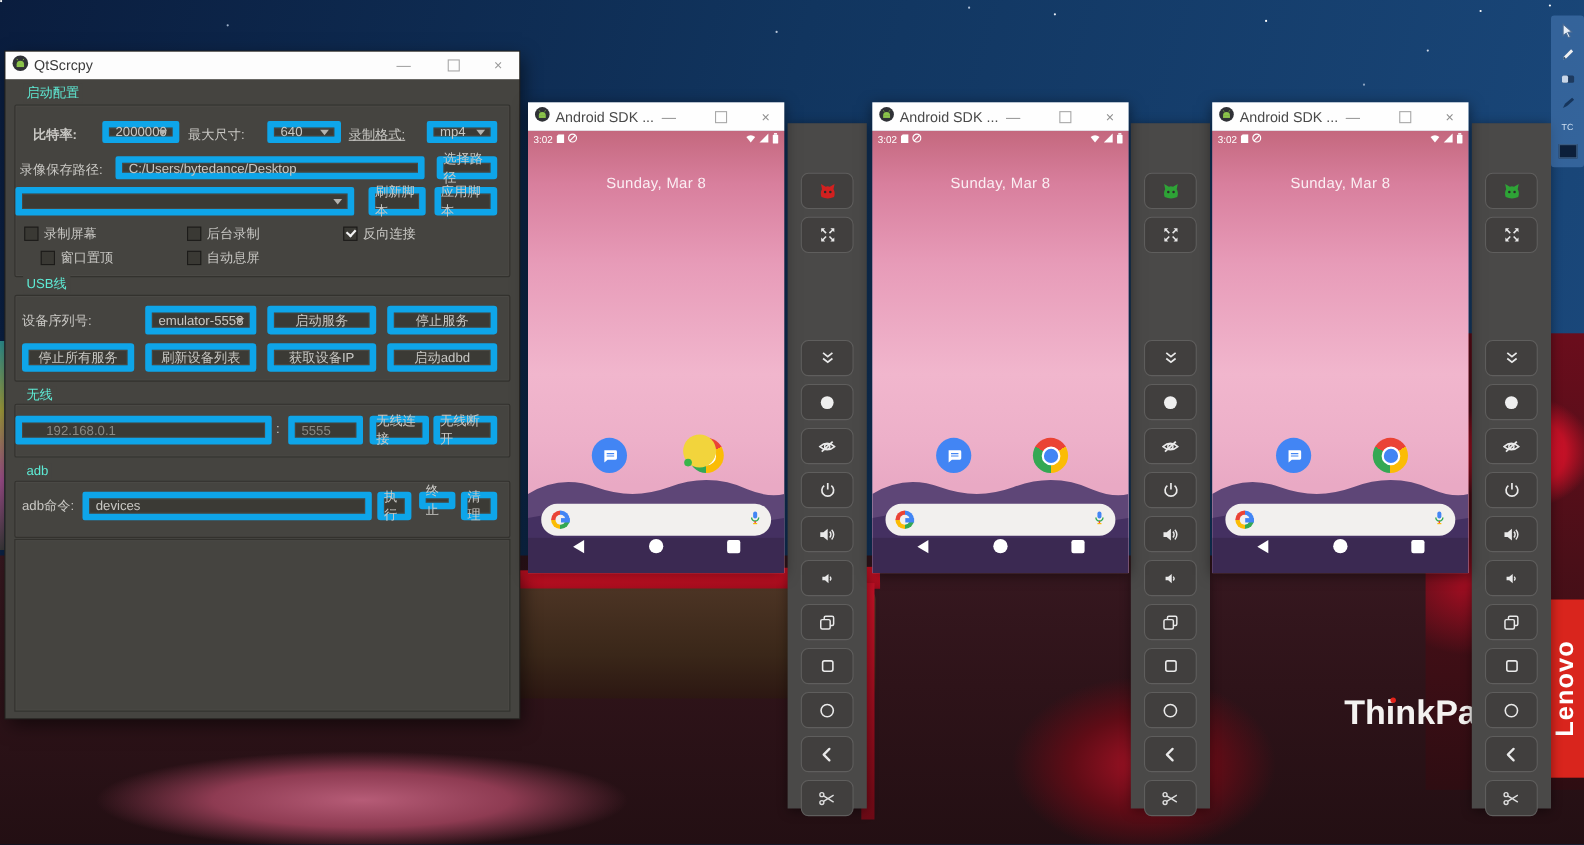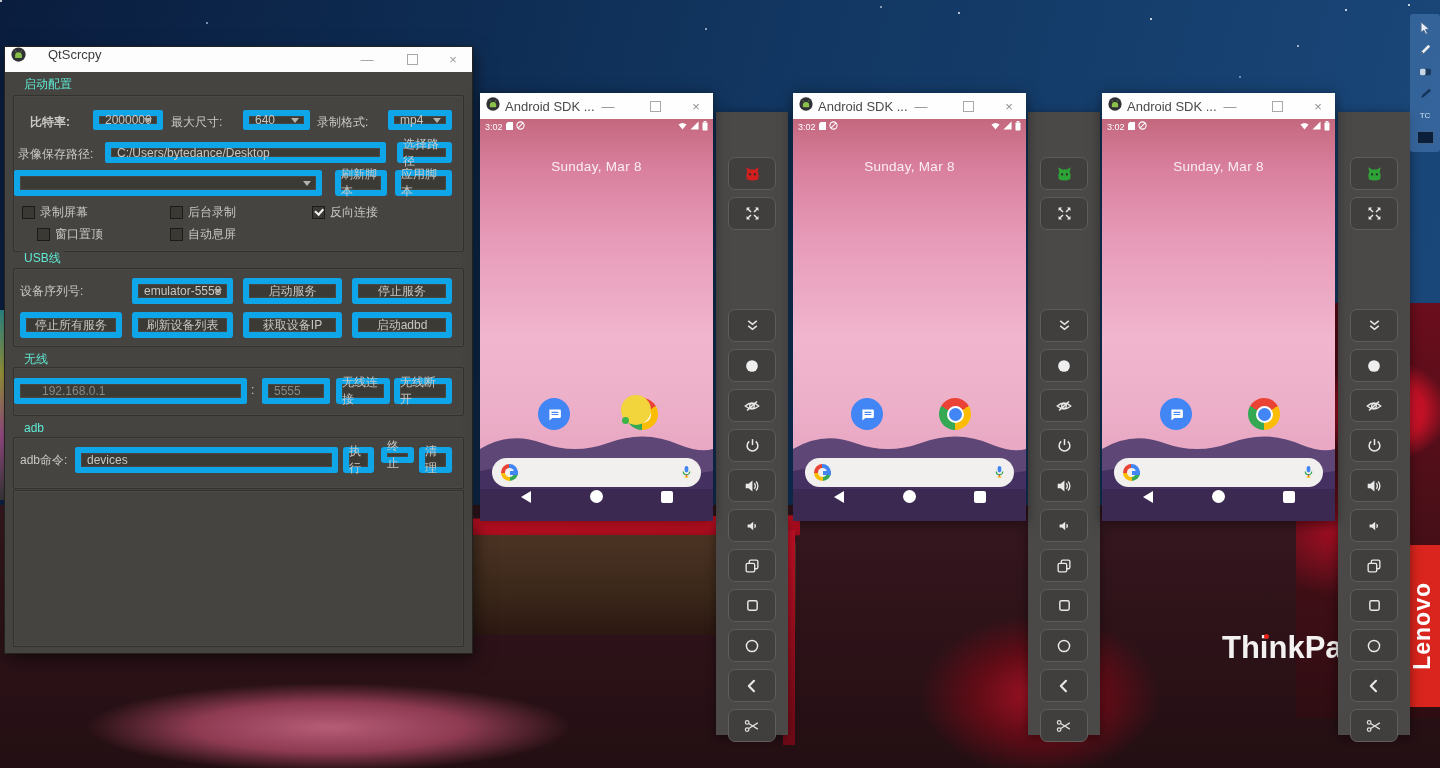--- a/index.html
+++ b/index.html
@@ -40,22 +40,22 @@
   
   .annot-panel{position:absolute;left:1410px;top:14px;width:30px;height:138px;z-index:50;
     background:rgba(80,130,190,0.5);border-radius:3px;display:flex;flex-direction:column;
     align-items:center;gap:5px;padding-top:5px;box-sizing:border-box;}
   .annot-item{width:18px;height:17px;display:flex;align-items:center;justify-content:center;}
   .annot-tc{font-size:8px;color:#cfe0f2;letter-spacing:0;}
   .annot-screen{width:15px;height:11px;background:#0c1f3a;border:1px solid #3f6288;}
   
   .qt-window{position:absolute;left:5px;top:47px;width:467px;height:606px;background:#454440;
     box-shadow:0 0 0 1px #23221f,3px 6px 16px rgba(0,0,0,.55);z-index:10;}
-  .qt-titlebar{position:relative;height:25px;background:#fdfdfd;display:flex;
-    padding-left:6px;gap:22px;box-sizing:border-box;}
+  .qt-titlebar{position:relative;height:25px;background:#fdfdfd;display:flex;align-items:center;
+    padding-left:6px;gap:5px;box-sizing:border-box;}
   .qt-title{font-size:13px;color:#3c3c3c;}
   .win-ctrl{position:absolute;top:0;height:25px;width:26px;display:flex;align-items:center;
     justify-content:center;color:#9a9a9a;font-size:13px;cursor:default;}
   .qt-min{left:349px;} .qt-max{left:394px;} .qt-close{left:435px;}
   .max-box{width:9px;height:9px;border:1px solid #a8a8a8;display:inline-block;}
   .qt-body{position:absolute;top:25px;left:0;right:0;bottom:0;font-size:12px;color:#c9c8c4;}
   .qt-group{position:absolute;border:1px solid #33322e;border-radius:2px;
     box-shadow:inset 0 0 0 1px rgba(90,89,82,0.25);}
   .g-launch{left:8px;top:23px;width:449px;height:155px;}
   .g-usb{left:8px;top:196px;width:449px;height:77px;}
@@ -195,21 +195,21 @@
       <span class="lbl" style="left:25px;top:42px;font-weight:bold;">比特率:</span>
       <div class="qt-select" style="left:88px;top:38px;width:70px;height:20px;">
           <span>2000000</span>
           <span class="dd-arrow"></span>
         </div>
       <span class="lbl" style="left:166px;top:42px;">最大尺寸:</span>
       <div class="qt-select" style="left:238px;top:38px;width:67px;height:20px;">
           <span>640</span>
           <span class="dd-arrow"></span>
         </div>
-      <span class="lbl" style="left:312px;top:42px;">录制格式:</span>
+      <span class="lbl" style="left:312px;top:42px;text-decoration:underline;">录制格式:</span>
       <div class="qt-select" style="left:383px;top:38px;width:64px;height:20px;">
           <span>mp4</span>
           <span class="dd-arrow"></span>
         </div>
 
       <span class="lbl" style="left:13px;top:74px;">录像保存路径:</span>
       <div class="qt-input" style="left:100px;top:70px;width:281px;height:21px;">C:/Users/bytedance/Desktop</div>
       <div class="qt-btn" style="left:392px;top:70px;width:55px;height:21px;">选择路径</div>
 
       <div class="qt-select" style="left:9px;top:98px;width:308px;height:26px;">

